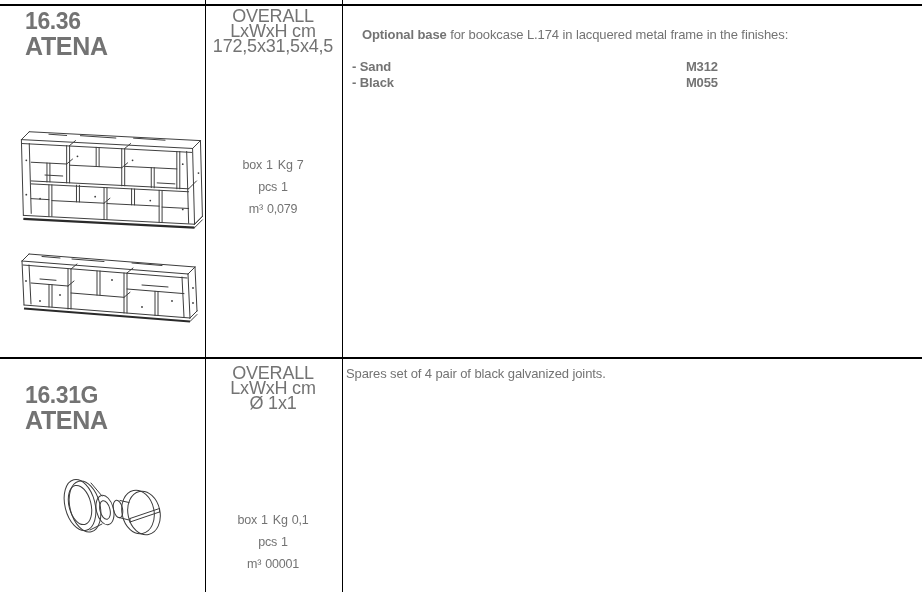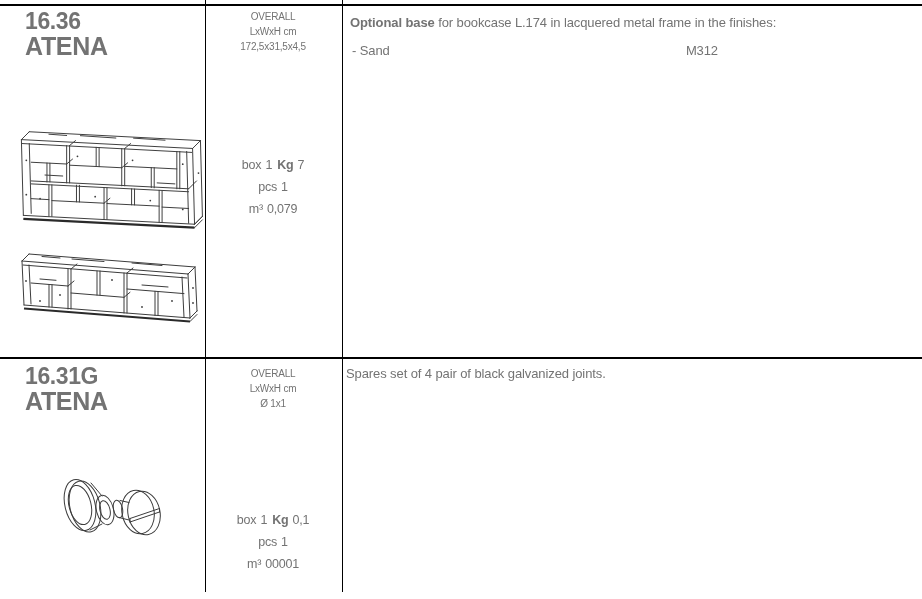--- a/index.html
+++ b/index.html
@@ -10,41 +10,41 @@
   
   .vline{position:absolute;top:0;width:1px;height:592px;background:#000;}
   .vline.v1{left:205px;}
   .vline.v2{left:342px;}
   .hline{position:absolute;left:0;width:922px;height:2px;background:#000;}
   .hline.h-top{top:4px;}
   .hline.h-mid{top:357px;}
   
   .code-cell{position:absolute;left:25px;}
   .code-cell.r1{top:8px;}
-  .code-cell.r2{top:363px;}
+  .code-cell.r2{top:382px;}
   .code{font-size:23px;font-weight:bold;letter-spacing:-0.4px;line-height:26px;}
   .brand{font-size:25px;font-weight:bold;letter-spacing:-0.3px;line-height:21px;margin-top:2px;}
   
   .overall{position:absolute;left:206px;width:134px;text-align:center;
-           font-size:10px;line-height:15px;letter-spacing:-0.2px;}
+           font-size:18px;line-height:15px;letter-spacing:-0.2px;}
   .overall.r1{top:9px;}
   .overall.r2{top:366px;}
   
   .packing{position:absolute;left:206px;width:134px;text-align:left;
            font-size:12.5px;line-height:22px;letter-spacing:-0.2px;}
   .packing.r1{top:154px;}
   .packing.r2{top:509px;}
   .pk-row{display:flex;justify-content:center;gap:4px;}
-  .pk-gap{margin-left:1px;font-weight:bold;}
+  .pk-gap{margin-left:1px;}
   
   .desc{position:absolute;left:346px;width:560px;font-size:13px;line-height:16px;letter-spacing:-0.1px;}
   .desc.r1{top:11px;}
   .desc.r2{top:366px;}
   .desc b{font-weight:bold;}
-  .finishes{margin-top:12px;margin-left:6px;width:366px;}
+  .finishes{margin-top:12px;margin-left:6px;width:366px;font-weight:bold;}
   .finish-row{display:flex;justify-content:space-between;line-height:15.5px;}
   
   figure{margin:0;position:absolute;}
   .fig-tall{left:8px;top:116px;width:196px;height:122px;}
   .fig-low{left:12px;top:243px;width:190px;height:92px;}
   .fig-joints{left:50px;top:462px;width:112px;height:94px;}
   svg{display:block;width:100%;height:100%;}
   .ln{stroke:#3c3c3c;stroke-width:1;fill:none;stroke-linecap:round;}
   .ln2{stroke:#2a2a2a;stroke-width:2.2;fill:none;stroke-linecap:butt;}
   .dot{fill:#3c3c3c;stroke:none;}
@@ -228,26 +228,30 @@
         <span>pcs</span>
         <span>1</span>
       </div>
       <div class="pk-row">
         <span>m³</span>
         <span>0,079</span>
       </div>
     </div>
 
     <div class="desc r1">
-      <p style="margin:4px"><b>Optional base</b><span> for bookcase L.174 in lacquered metal frame in the finishes:</span></p>
+      <p style="margin:16px"><b>Optional base</b><span> for bookcase L.174 in lacquered metal frame in the finishes:</span></p>
       <div class="finishes">
         <div class="finish-row">
           <span>- Sand</span>
           <span>M312</span>
         </div>
+        <div class="finish-row">
+          <span>- Black</span>
+          <span>M055</span>
+        </div>
       </div>
     </div>
   </section>
 
   <section>
 
     <div class="code-cell r2">
       <div class="code">16.31G</div>
       <div class="brand">ATENA</div>
     </div>

